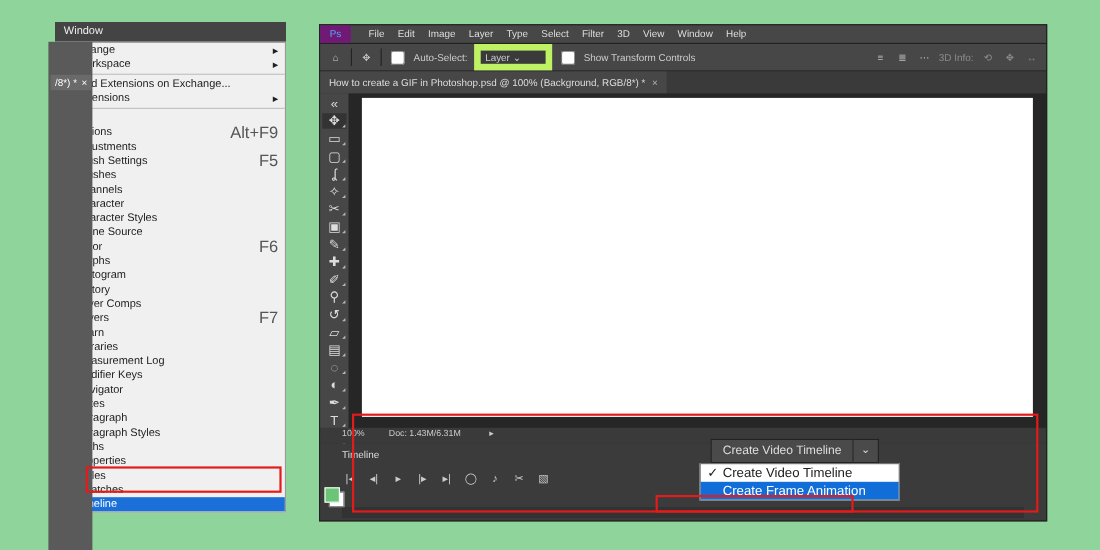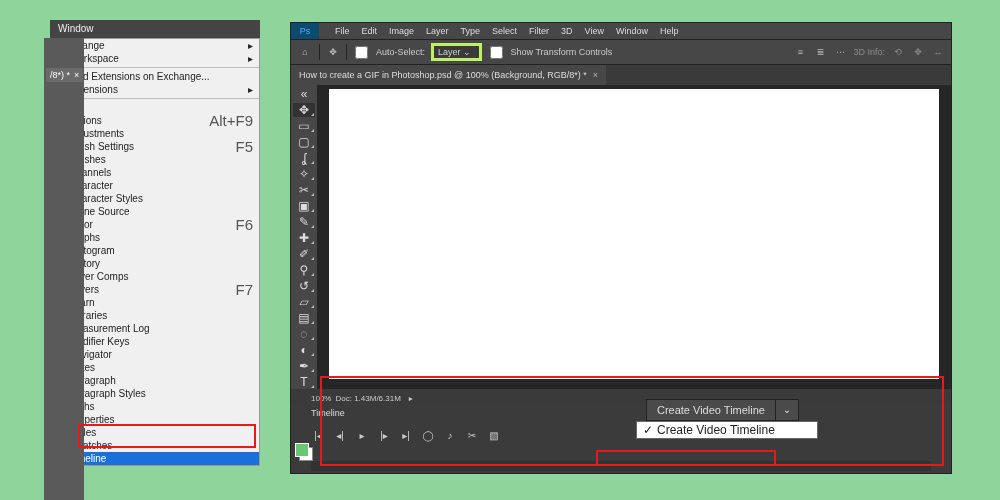--- a/index.html
+++ b/index.html
@@ -18,39 +18,39 @@
   .mi .lbl{flex:1;overflow:hidden;text-overflow:ellipsis}
   .mi .sc{color:#555;font-size:15px}
   .sep{height:1px;background:#bfbfbf;margin:2px 0}
   #left .behind{position:absolute;left:-6px;top:18px;width:40px;height:480px;background:#5a5a5a}
   #left .tabghost{position:relative;top:30px;left:2px;font-size:9px;color:#fff;background:#6a6a6a;padding:2px 4px;display:inline-block}
   #left .tabghost .x{margin-left:4px}
   
   #right{left:290px;top:22px;width:660px;height:450px;background:#323232;border:1px solid #222;overflow:hidden}
   #right .menubar{height:16px;background:#474747;color:#ddd;display:flex;align-items:center;font-size:9px}
   #right .menubar span{padding:0 6px;cursor:default}
-  #right .menubar .ps{width:16px;height:16px;background:#0c4a6e;color:#55a8ff;font-weight:normal;font-size:9px;display:flex;align-items:center;justify-content:center;margin-right:4px}
+  #right .menubar .ps{width:16px;height:16px;background:#701a75;color:#55a8ff;font-weight:normal;font-size:9px;display:flex;align-items:center;justify-content:center;margin-right:4px}
   #right .optbar{height:24px;background:#474747;border-top:1px solid #222;border-bottom:1px solid #222;display:flex;align-items:center;color:#ccc;font-size:9px;gap:6px;padding:0 6px}
   #right .optbar .home{width:16px;height:16px;display:flex;align-items:center;justify-content:center}
   #right .optbar .sep{width:1px;height:16px;background:#222;margin:0}
   #right .optbar input[type=checkbox]{margin:0 2px}
-  #right .optbar .combo{background:#3a3a3a;padding:1px 8px 1px 4px;border:3px solid #bef264}
+  #right .optbar .combo{background:#3a3a3a;padding:1px 22px 1px 4px;border:6px solid #bef264}
   #right .optbar .tinyicon{width:14px;height:14px;opacity:.9;display:inline-flex;align-items:center;justify-content:center}
   #right .tabbar{height:20px;background:#3a3a3a;display:flex;align-items:flex-start}
   #right .tabbar .tab{background:#474747;color:#ddd;font-size:9px;height:20px;line-height:20px;padding:0 8px;position:relative}
   #right .tabbar .tab .x{margin-left:6px;opacity:.7}
   #right .workrow{display:flex;height:304px}
   #right .toolbar{width:26px;background:#474747;display:flex;flex-direction:column;align-items:center;padding-top:2px;gap:2px}
   #right .toolbar .tool{width:22px;height:18px;display:flex;align-items:center;justify-content:center;color:#ddd;font-size:12px;position:relative;cursor:default}
   #right .toolbar .tool.active{background:#333}
   #right .toolbar .tool .dot{position:absolute;right:1px;bottom:1px;width:0;height:0;border-right:3px solid #bbb;border-top:3px solid transparent}
   #right .canvaszone{flex:1;background:#262626;display:flex;align-items:flex-start;justify-content:center;padding-top:4px;position:relative}
   #right .canvas{background:#fff;width:610px;height:290px}
   
-  #right .statusbar{height:14px;background:#3a3a3a;position:relative;color:#ccc;font-size:8px;display:flex;align-items:flex-end;padding-left:20px;gap:4px}
+  #right .statusbar{height:14px;background:#3a3a3a;position:relative;color:#ccc;font-size:8px;display:flex;align-items:flex-start;padding-left:20px;gap:22px}
   #right .statusbar .arrow{margin-left:4px;cursor:default}
   #right .tlpanel{height:70px;background:#3b3b3b;position:relative}
   #right .tlpanel .hdr{height:20px;color:#ddd;font-size:9px;display:flex;align-items:center;padding-left:20px}
   #right .tlpanel .controls{height:24px;display:flex;align-items:center;padding-left:20px;gap:8px;color:#ccc;font-size:10px}
   #right .tlpanel .tctl{width:14px;text-align:center;cursor:default}
   #right .tlpanel .track{position:absolute;left:20px;right:20px;bottom:2px;height:10px;background:#323232}
   
   .cvt{position:absolute;right:152px;bottom:52px;}
   .cvt .btn{background:#4a4a4a;color:#ddd;font-size:11px;height:20px;line-height:20px;padding:0 10px;border:1px solid #222;display:inline-block}
   .cvt .caretbox{display:inline-block;width:22px;height:20px;background:#4a4a4a;border:1px solid #222;border-left:none;text-align:center;line-height:20px;color:#ddd;vertical-align:top}
@@ -301,20 +301,24 @@
       <div class="bg"></div>
       <div class="fg"></div>
     </div>
     <div class="cvt">
       <span class="btn">Create Video Timeline</span><span class="caretbox">⌄</span>
       <div class="menu" id="cvt-menu">
           <div class="opt">
             <span class="ck">✓</span>
             <span>Create Video Timeline</span>
           </div>
+          <div class="opt sel">
+            <span class="ck"></span>
+            <span>Create Frame Animation</span>
+          </div>
         </div>
     </div>
   </div>
 </div>
 
 <div id="hl-left" class="abs red-box"></div>
 <div id="hl-right" class="abs red-box"></div>
 <div id="hl-cfa" class="abs red-box"></div>
 
 </body></html>

